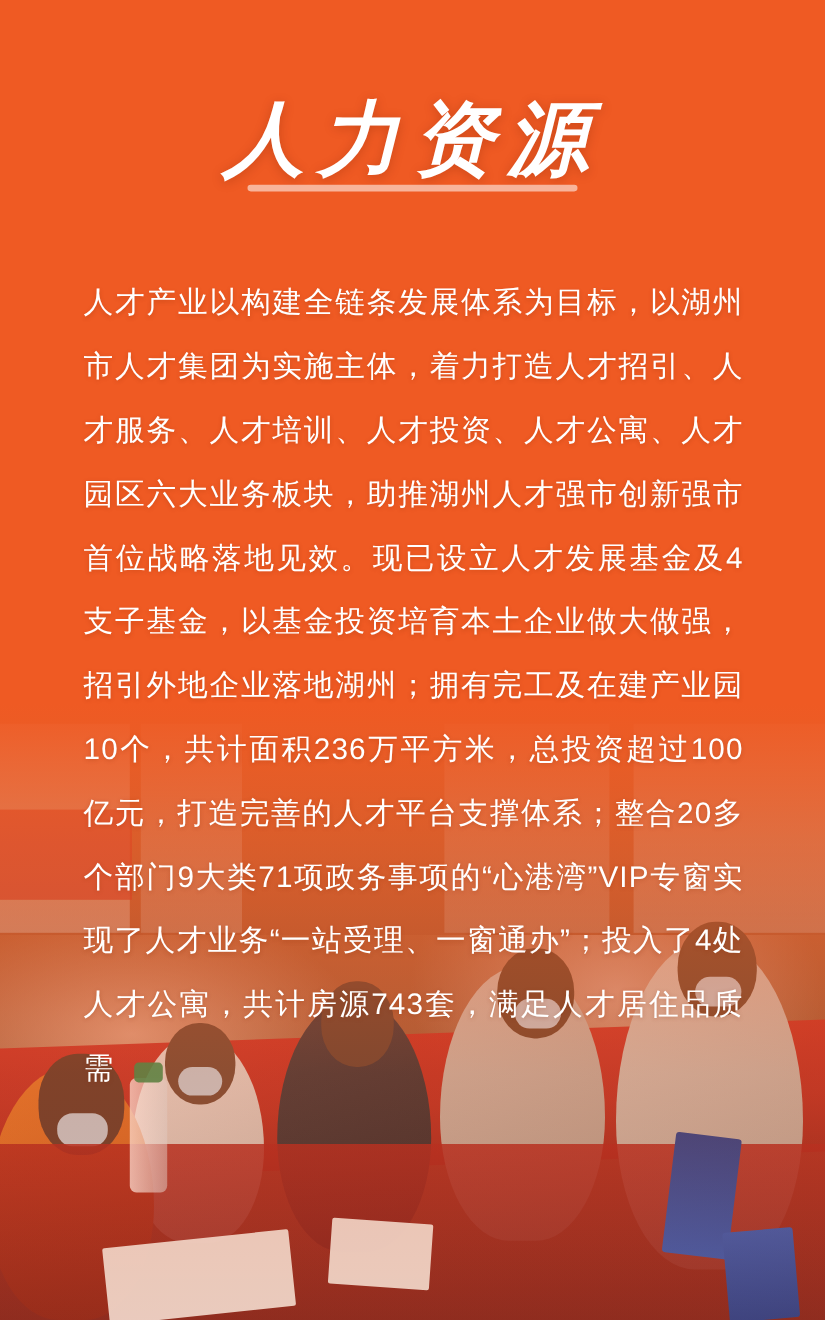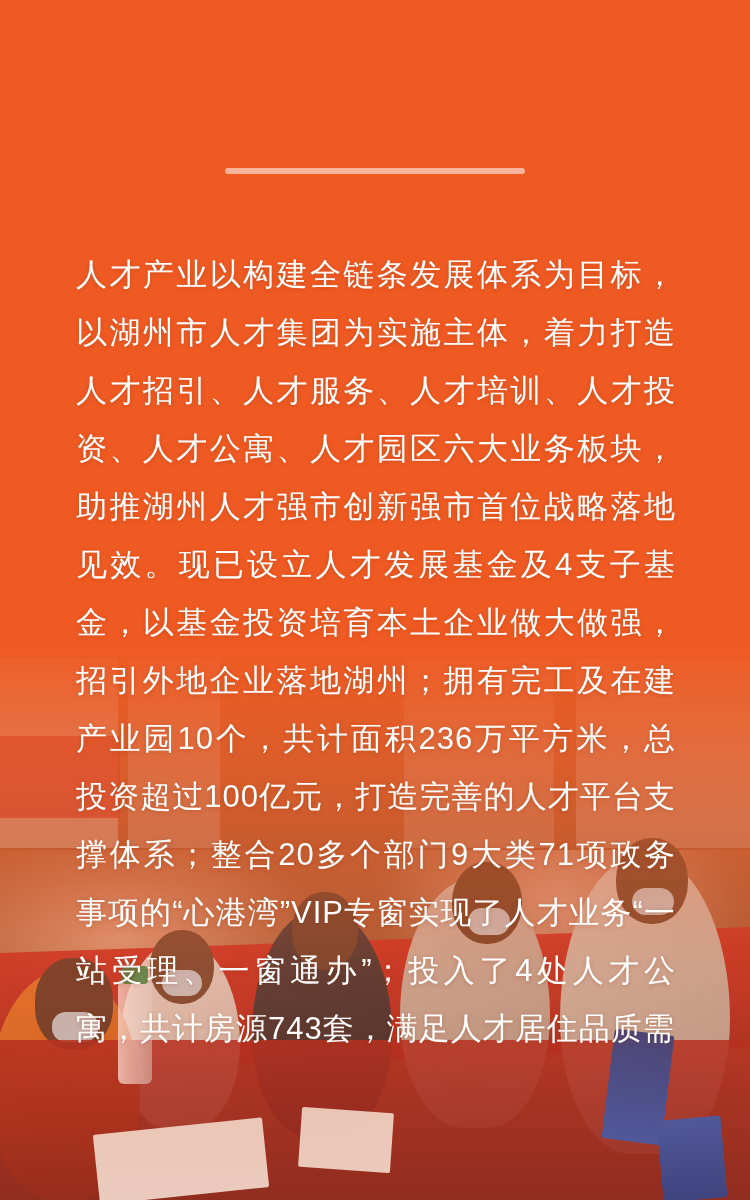--- a/index.html
+++ b/index.html
@@ -151,21 +151,21 @@
     height: 6px;
     background: rgba(255,255,255,.55);
     border-radius: 3px;
   }
   .body-text {
     position: absolute;
     top: 246px;
     left: 76px;
     width: 600px;
     color: #ffffff;
-    font-size: 31px;
+    font-size: 27px;
     line-height: 58px;
     letter-spacing: 1px;
     text-align: justify;
     text-shadow: 0 1px 4px rgba(140,45,10,.30);
   }
 </style>
 </head>
 <body>
 
 <div class="poster">
@@ -204,17 +204,18 @@
     <div class="bottle-cap"></div>
     <div class="paper paper1"></div>
     <div class="paper paper2"></div>
     <div class="flyer-blue"></div>
     <div class="flyer-blue2"></div>
 
     <div class="photo-tint"></div>
   </div>
 
   <div class="content">
+    <div class="title">人力资源</div>
     <div class="title-underline"></div>
     <div class="body-text">人才产业以构建全链条发展体系为目标，以湖州市人才集团为实施主体，着力打造人才招引、人才服务、人才培训、人才投资、人才公寓、人才园区六大业务板块，助推湖州人才强市创新强市首位战略落地见效。现已设立人才发展基金及4支子基金，以基金投资培育本土企业做大做强，招引外地企业落地湖州；拥有完工及在建产业园10个，共计面积236万平方米，总投资超过100亿元，打造完善的人才平台支撑体系；整合20多个部门9大类71项政务事项的“心港湾”VIP专窗实现了人才业务“一站受理、一窗通办”；投入了4处人才公寓，共计房源743套，满足人才居住品质需</div>
   </div>
 
 </div>
 
 </body></html>

